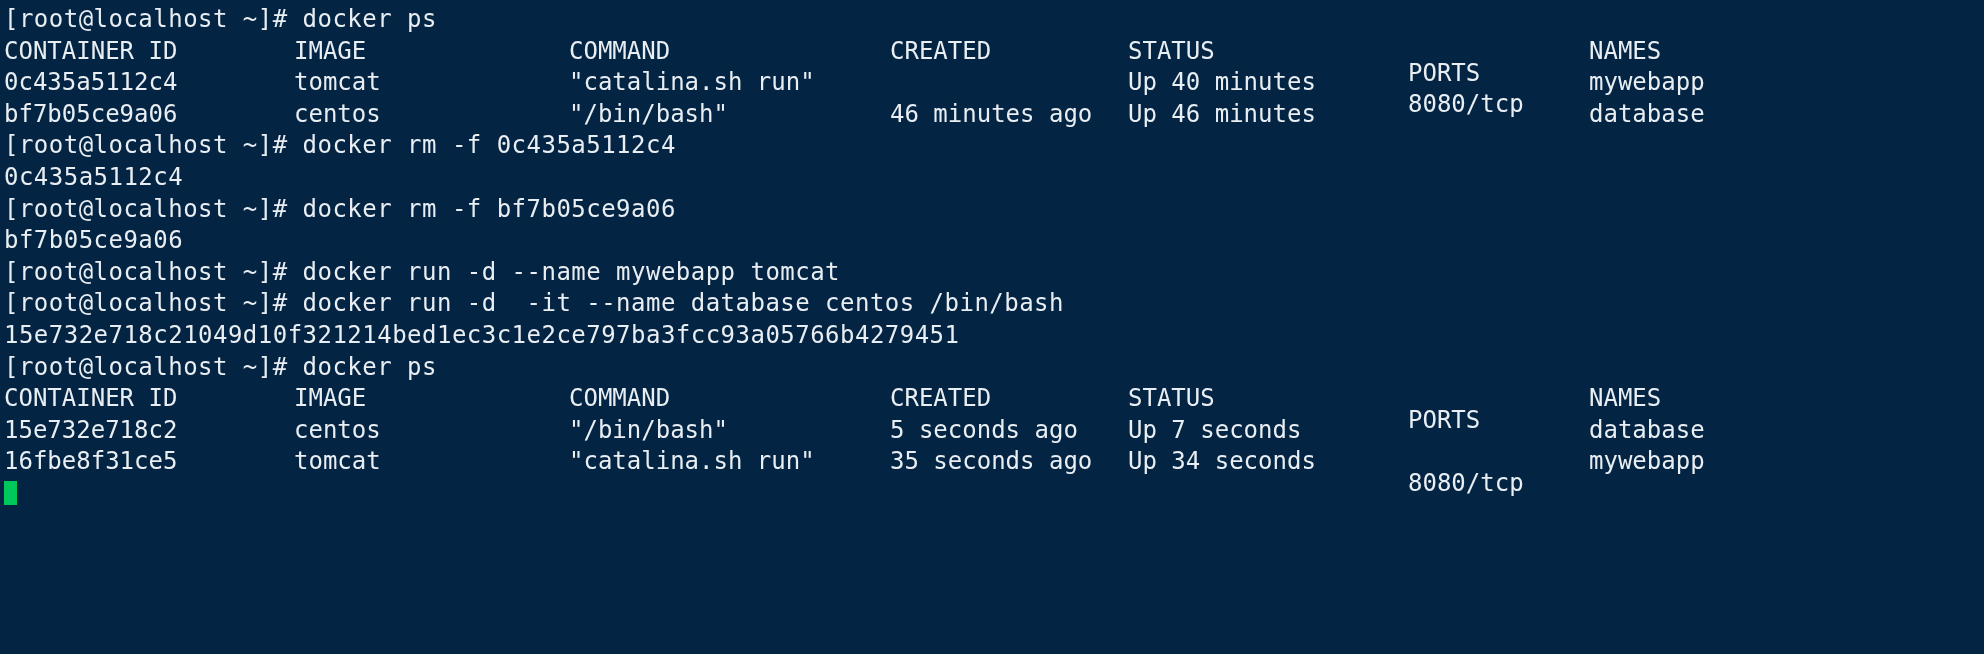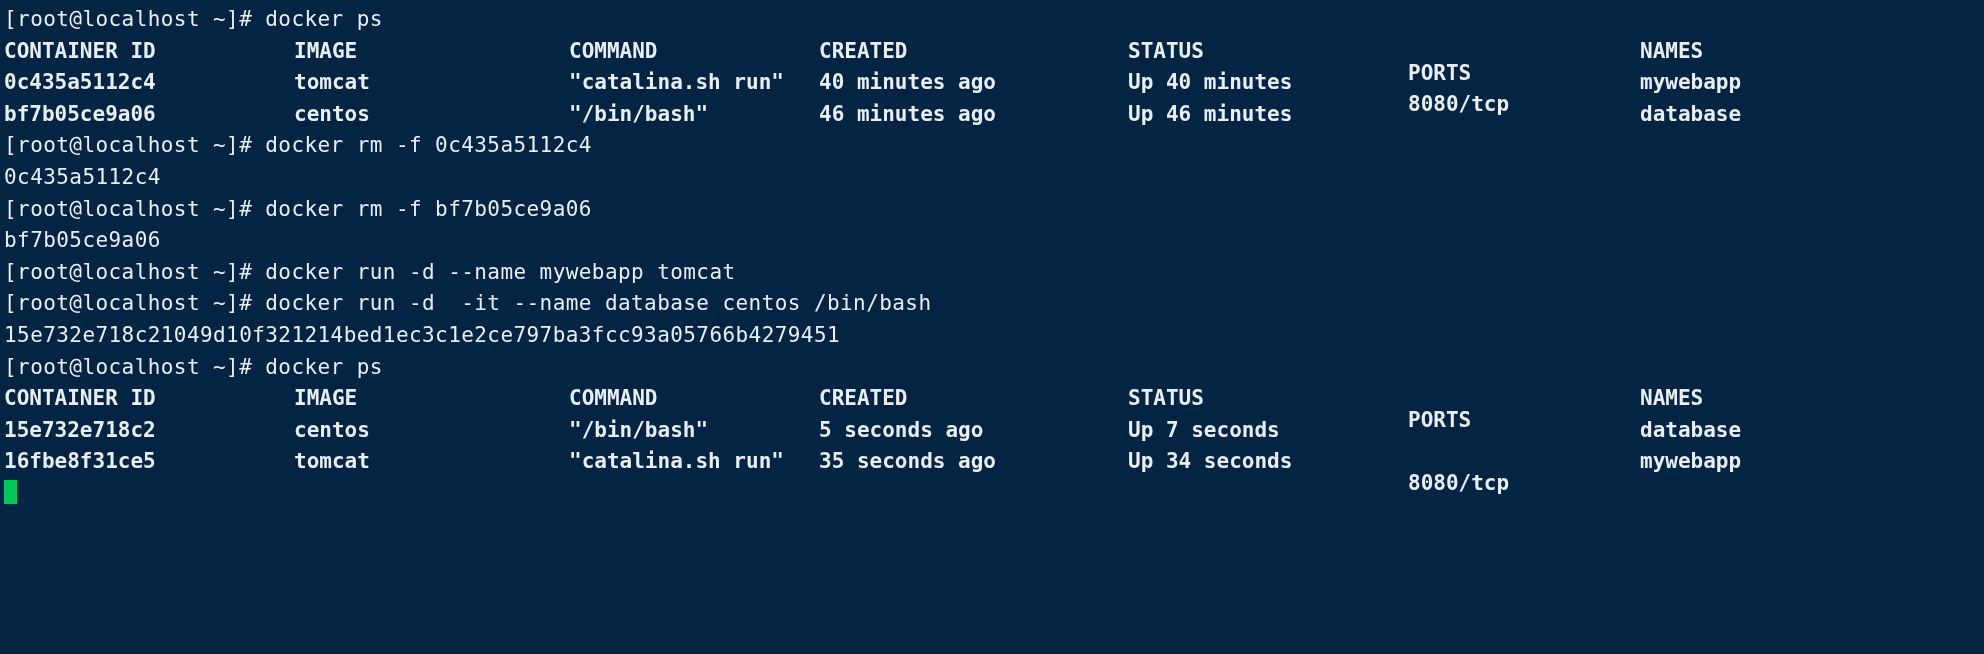--- a/index.html
+++ b/index.html
@@ -12,52 +12,51 @@
     width: 1984px;
     height: 654px;
     overflow: hidden;
   }
   #terminal {
     position: relative;
     width: 1984px;
     height: 654px;
     background: #042444;
     font-family: "DejaVu Sans Mono", "Liberation Mono", monospace;
-    font-size: 21px;
+    font-size: 24px;
     line-height: 31.6px;
     color: #e8eef2;
     padding: 4px 0 13px 4px;
     box-sizing: border-box;
     -webkit-font-smoothing: antialiased;
     overflow: hidden;
   }
   .line {
     white-space: pre;
     height: 31.6px;
     letter-spacing: 0.02em;
   }
   
   .row {
     position: relative;
     white-space: pre;
     height: 31.6px;
-    font-weight: bold;
   }
   .row > span {
     position: absolute;
     top: 0;
     white-space: pre;
   }
   .c-id     { left: 0px; }
   .c-image  { left: 290px; }
   .c-cmd    { left: 565px; }
-  .c-created{ left: 815px; }
+  .c-created{ left: 886px; }
   .c-status { left: 1124px; }
   .c-ports  { left: 1404px; margin-top: 22px; }
-  .c-names  { left: 1636px; }
+  .c-names  { left: 1585px; }
   .cursor {
     display: inline-block;
     width: 13px;
     height: 24px;
     background: #00c85a;
     vertical-align: -4px;
   }
   .prompt-last {
     white-space: pre;
     height: 31.6px;
@@ -77,21 +76,20 @@
     <span class="c-created">CREATED</span>
     <span class="c-status">STATUS</span>
     <span class="c-ports">PORTS</span>
     <span class="c-names">NAMES</span>
   </div>
 
   <div class="row">
     <span class="c-id">0c435a5112c4</span>
     <span class="c-image">tomcat</span>
     <span class="c-cmd">"catalina.sh run"</span>
-    <span class="c-created">40 minutes ago</span>
     <span class="c-status">Up 40 minutes</span>
     <span class="c-ports">8080/tcp</span>
     <span class="c-names">mywebapp</span>
   </div>
 
   <div class="row">
     <span class="c-id">bf7b05ce9a06</span>
     <span class="c-image">centos</span>
     <span class="c-cmd">"/bin/bash"</span>
     <span class="c-created">46 minutes ago</span>

